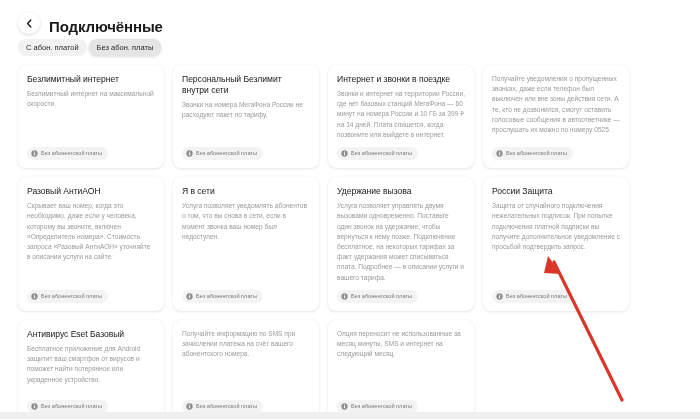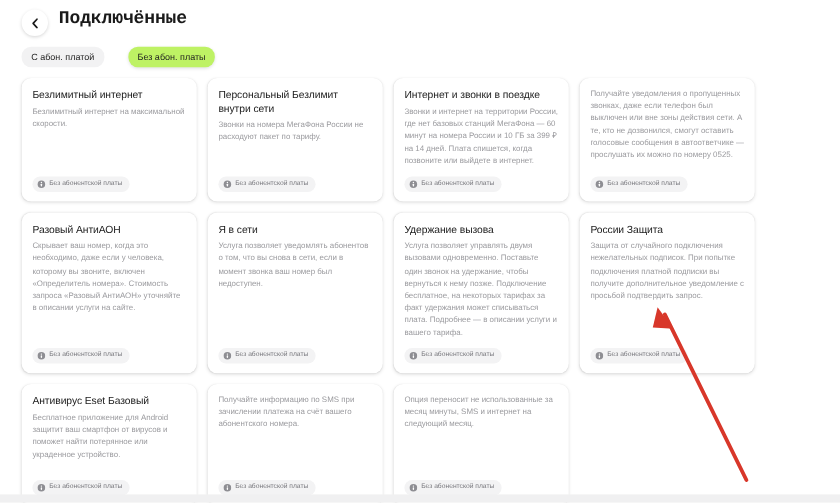--- a/index.html
+++ b/index.html
@@ -11,25 +11,24 @@
   body {
     font-family: "Liberation Sans", sans-serif;
     background: #ffffff;
     color: #1f1f1f;
     position: relative;
   }
 
   
   .page-header {
     display: flex;
-    align-items: flex-start;
+    align-items: flex-end;
     gap: 9px;
     padding: 8px 0 0 18px;
     height: 34px;
-    font-family: Liberation Mono, monospace;
   }
   .back-button {
     width: 22px;
     height: 22px;
     border-radius: 50%;
     background: #ffffff;
     box-shadow: 0 1px 3px rgba(0,0,0,0.16);
     display: flex;
     align-items: center;
     justify-content: center;
@@ -41,38 +40,38 @@
     font-size: 15px;
     font-weight: 700;
     letter-spacing: -0.1px;
     color: #1a1a1a;
     line-height: 1;
   }
 
   
   .filter-row {
     display: flex;
-    gap: 20px;
+    gap: 2px;
     padding: 5px 0 0 18px;
     height: 22px;
   }
   .chip {
     font-size: 7.5px;
     line-height: 1;
     padding: 5px 8px;
     border-radius: 8px;
     white-space: nowrap;
     cursor: pointer;
     color: #1f1f1f;
   }
   .chip--muted {
     background: #f2f2f3;
   }
   .chip--active {
-    background: #bef264;
+    background: #e5e5e5;
     box-shadow: 0 1px 3px rgba(0,0,0,0.13);
   }
 
   
   .card-grid {
     display: grid;
     grid-template-columns: repeat(4, 146px);
     gap: 9px 9px;
     padding: 9px 0 0 18px;
     align-content: start;

